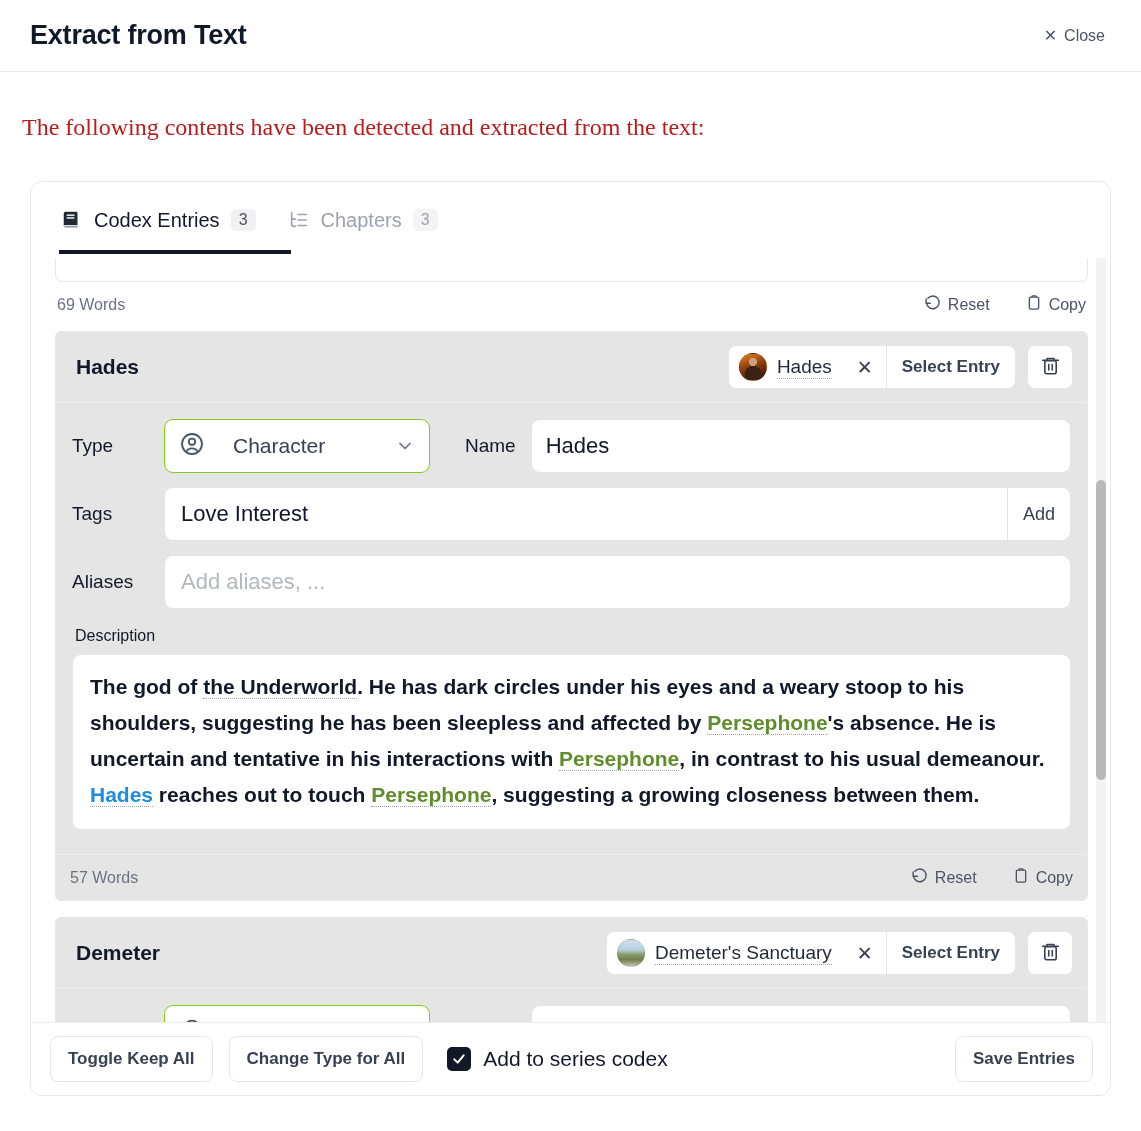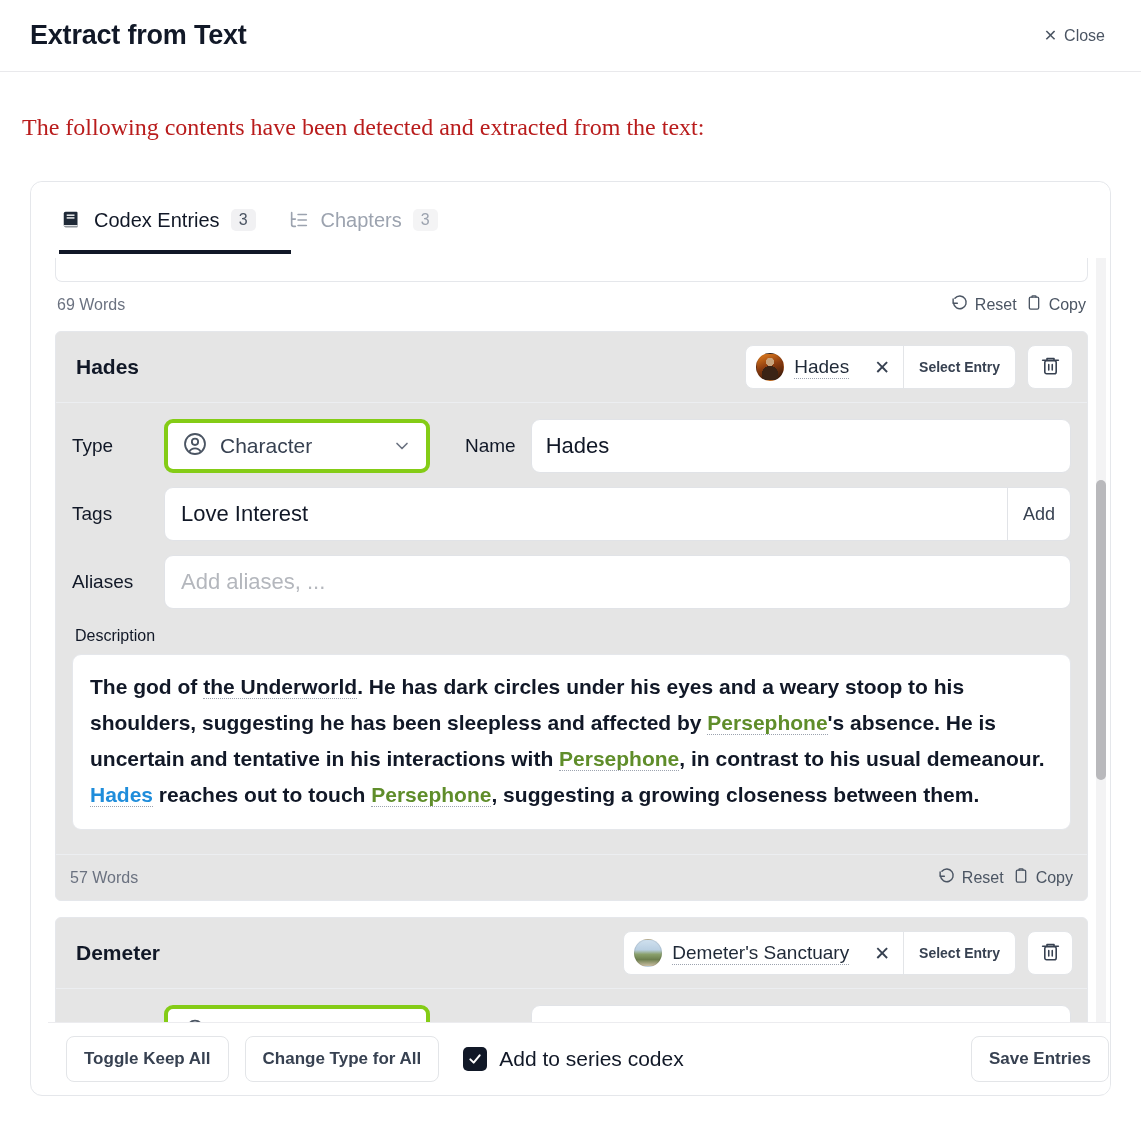--- a/index.html
+++ b/index.html
@@ -156,21 +156,21 @@
   }
   .entry-footer {
     display: flex;
     align-items: center;
     justify-content: space-between;
     padding: 12px 14px 12px 14px;
     font-size: 16px;
     color: #6b7280;
   }
   .word-count { color: #6b7280; font-size: 16px; }
-  .footer-actions { display: flex; gap: 9px; align-items: flex-end; }
+  .footer-actions { display: flex; gap: 36px; align-items: flex-end; }
   .footer-action {
     display: flex; align-items: center; gap: 7px;
     color: #4b5563; font-size: 16px; cursor: pointer;
   }
 
   
   .entry-card {
     border: 1px solid #e5e7eb;
     border-radius: 6px;
     background: #e5e5e5;
@@ -230,21 +230,21 @@
   .chip-x {
     padding: 0 13px;
     font-size: 19px;
     color: #374151;
     cursor: pointer;
     display: flex; align-items: center; height: 100%;
   }
   .chip-select {
     border-left: 1px solid #e3e5e8;
     padding: 0 15px;
-    font-size: 14px;
+    font-size: 17px;
     font-weight: bold;
     color: #374151;
     display: flex; align-items: center; height: 100%;
     cursor: pointer;
     text-align: center;
   }
   .icon-btn {
     width: 46px; height: 44px;
     border: 1px solid #e3e5e8;
     border-radius: 8px;
@@ -263,25 +263,25 @@
   }
   .field-label {
     font-size: 19px;
     color: #111827;
     width: 92px;
     flex: none;
   }
   .select-box {
     width: 266px;
     height: 54px;
-    border: 4px solid #84cc16;
+    border: 1px solid #84cc16;
     border-radius: 9px;
     display: flex;
     align-items: center;
-    gap: 12px;
+    gap: 28px;
     padding: 0 14px;
     background: #fff;
     cursor: pointer;
   }
   .select-text { font-size: 21px; color: #374151; flex: 1; }
   .chev { color: #6b7280; display: flex; }
 
   .name-label {
     font-size: 19px;
     color: #111827;
@@ -366,21 +366,21 @@
     top: 240px;
     width: 10px;
     height: 300px;
     background: #b9b9bc;
     border-radius: 6px;
   }
 
   
   .bottom-bar {
     position: absolute;
-    left: 17px;
+    left: 1px;
     bottom: 1px;
     width: 1079px;
     height: 72px;
     background: #ffffff;
     border-top: 1px solid #ececef;
     display: flex;
     align-items: center;
     padding: 0 18px;
     gap: 16px;
     z-index: 8;

